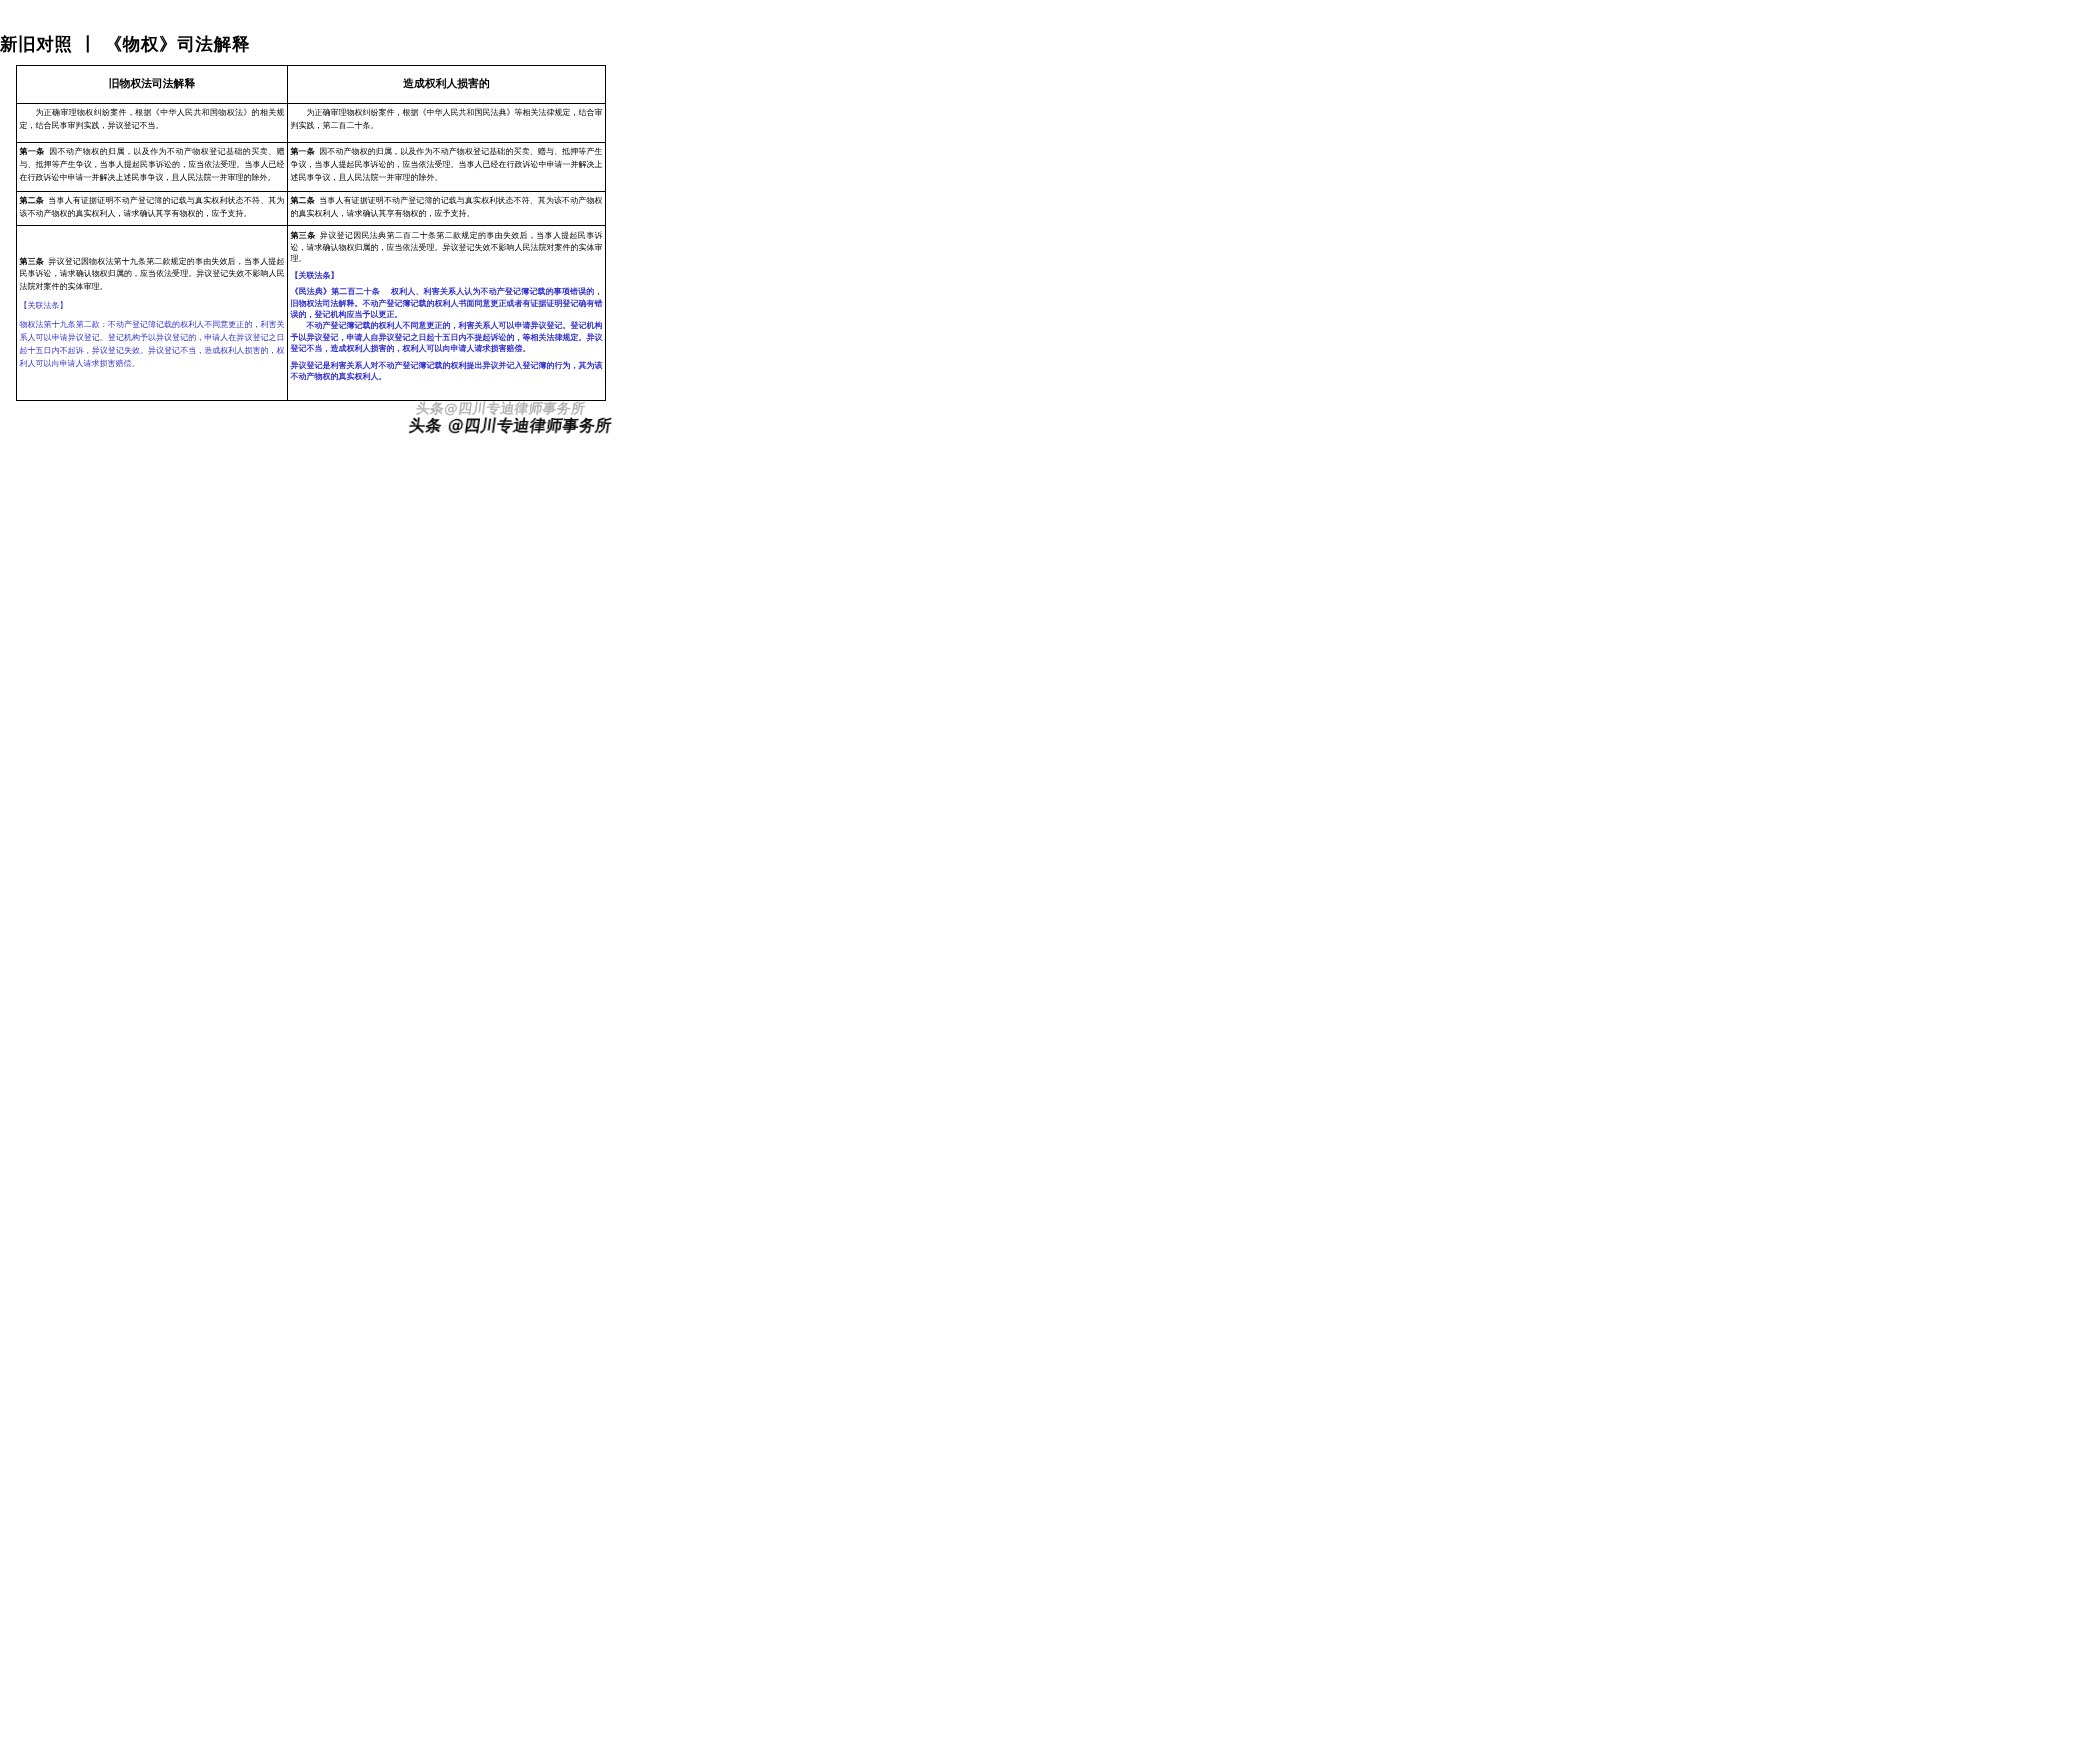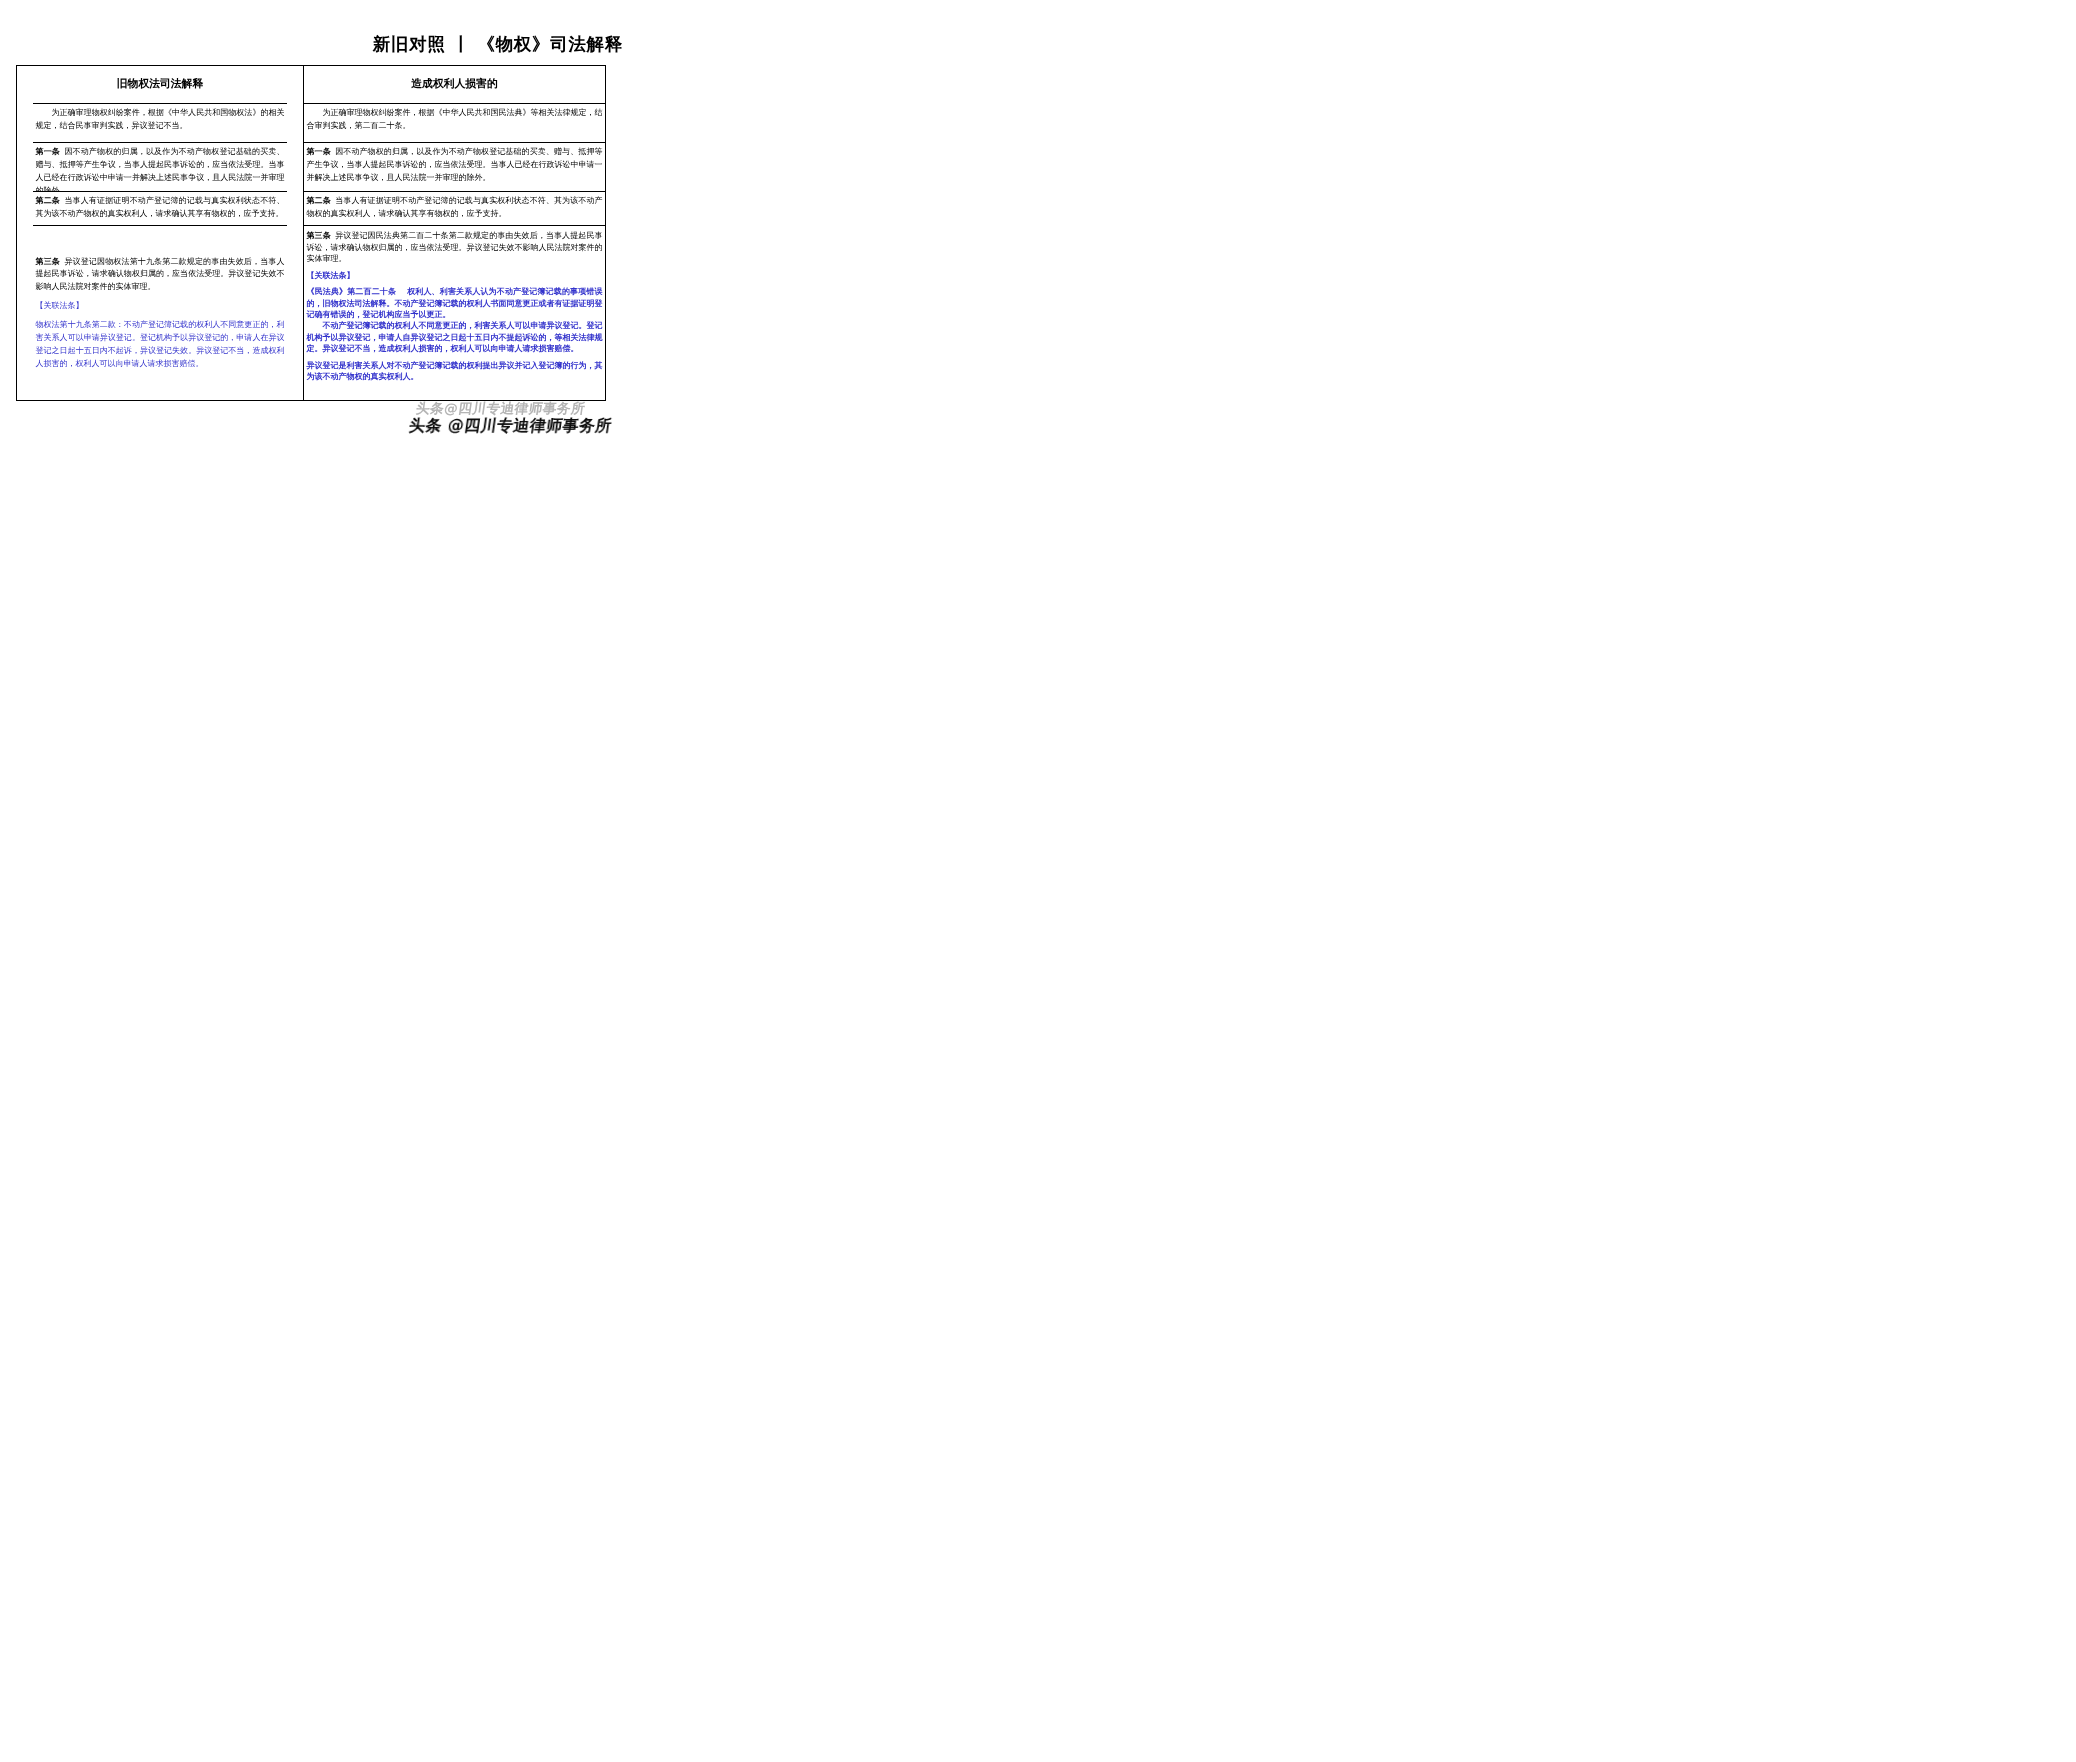--- a/index.html
+++ b/index.html
@@ -6,41 +6,40 @@
   .page {
     position:relative;
     width:623px; height:441px;
     background:#fff;
     font-family:"DejaVu Sans", sans-serif;
     color:#000;
     overflow:hidden;
   }
   .title {
     position:absolute; top:32px; left:0; width:100%;
-    text-align:right;
+    text-align:left;
     font-size:17.4px; font-weight:bold; letter-spacing:0.8px;
     color:#000;
   }
   .cmp-table {
     position:absolute; left:16px; top:65px;
     width:590px; height:336px;
     border:1.2px solid var(--border,#000);
     box-sizing:border-box;
     display:grid;
     grid-template-columns:270px 1fr;
     grid-template-rows:38px 39px 49px 34px 1fr;
   }
   .cell {
     box-sizing:border-box;
     padding:3.3px 2.5px;
     font-size:8px;
     line-height:1.6;
     text-align:justify;
     overflow:hidden;
-    margin-left:16px;
   }
   .col-new { border-left:1.7px solid var(--border,#000); }
   .row-sep { border-bottom:1.7px solid var(--border,#000); }
   .header-cell {
     display:flex; align-items:center; justify-content:center;
     font-size:10.8px; font-weight:bold;
     text-align:center; line-height:1.2;
   }
   .cell p { margin:0; }
   .indent { text-indent:2em; }

